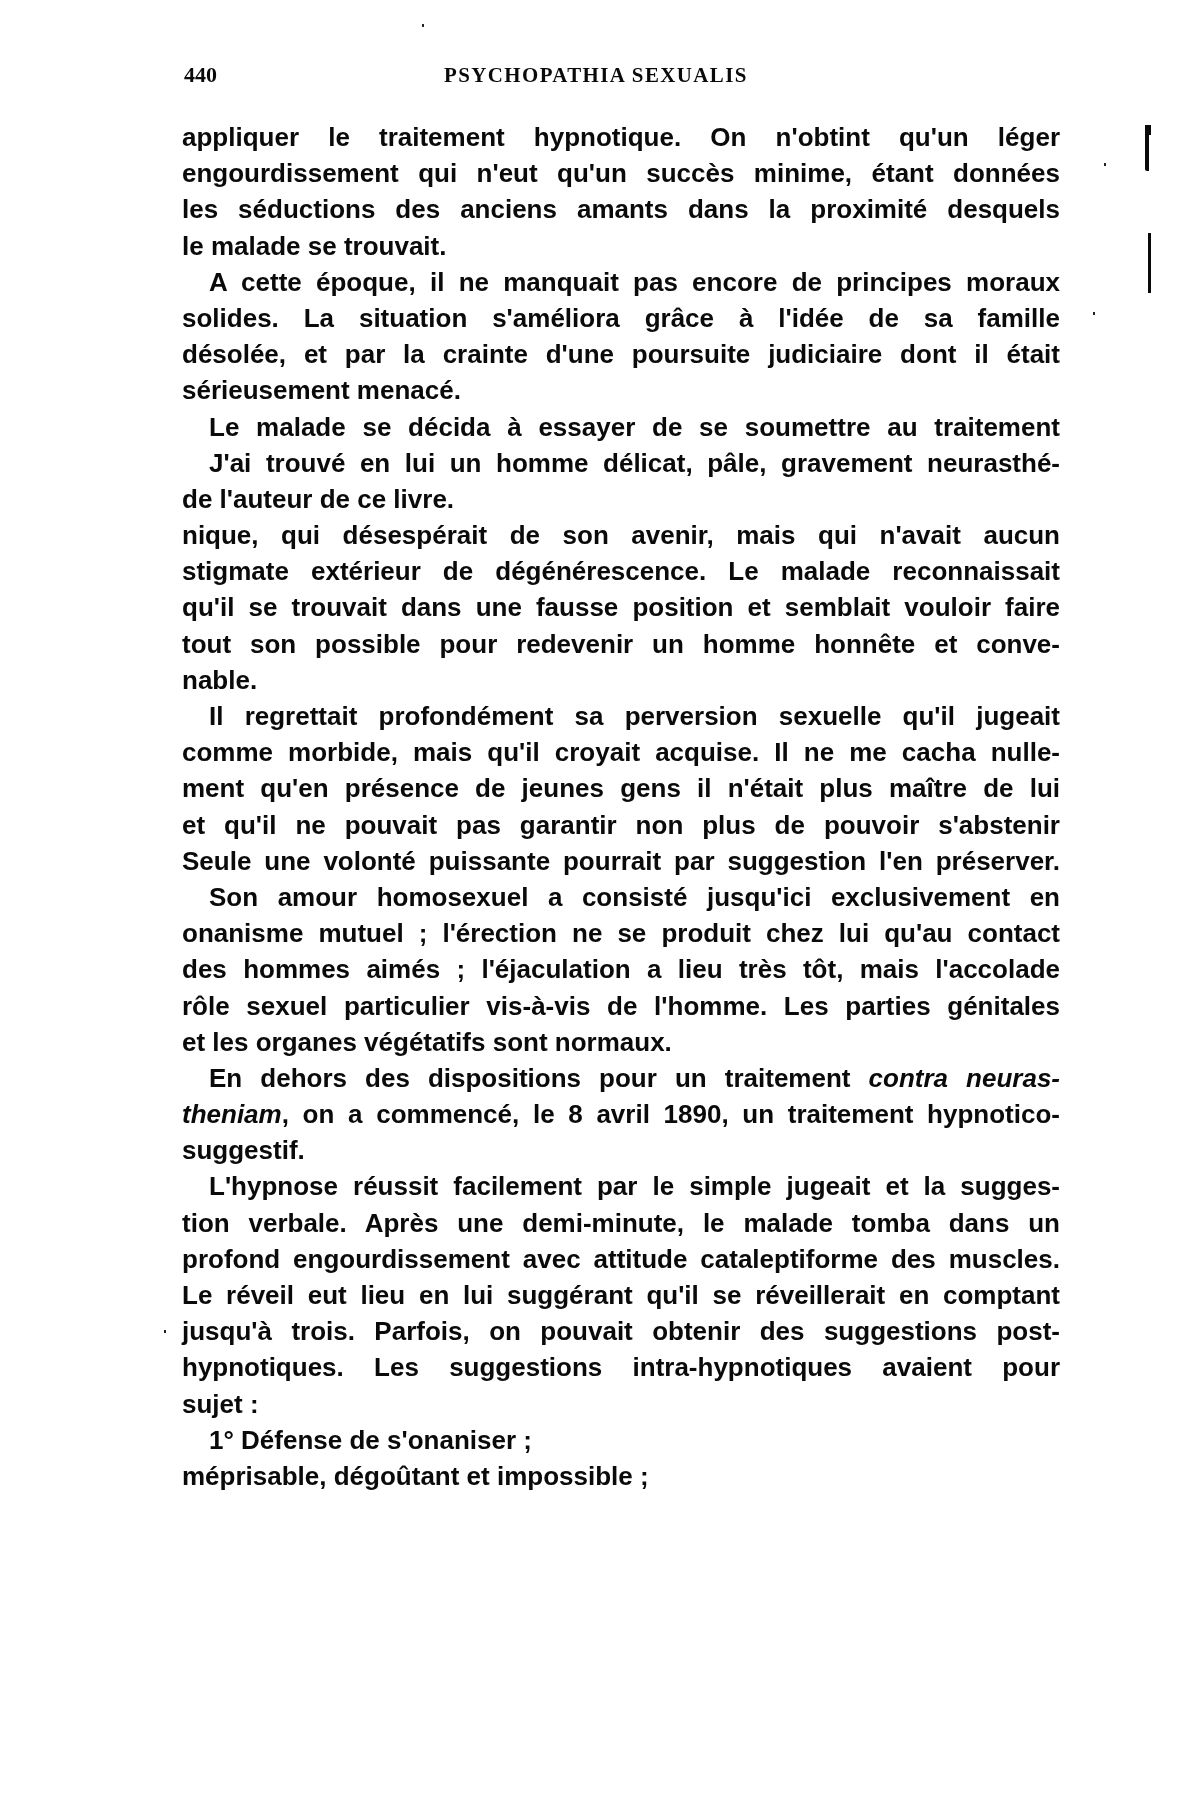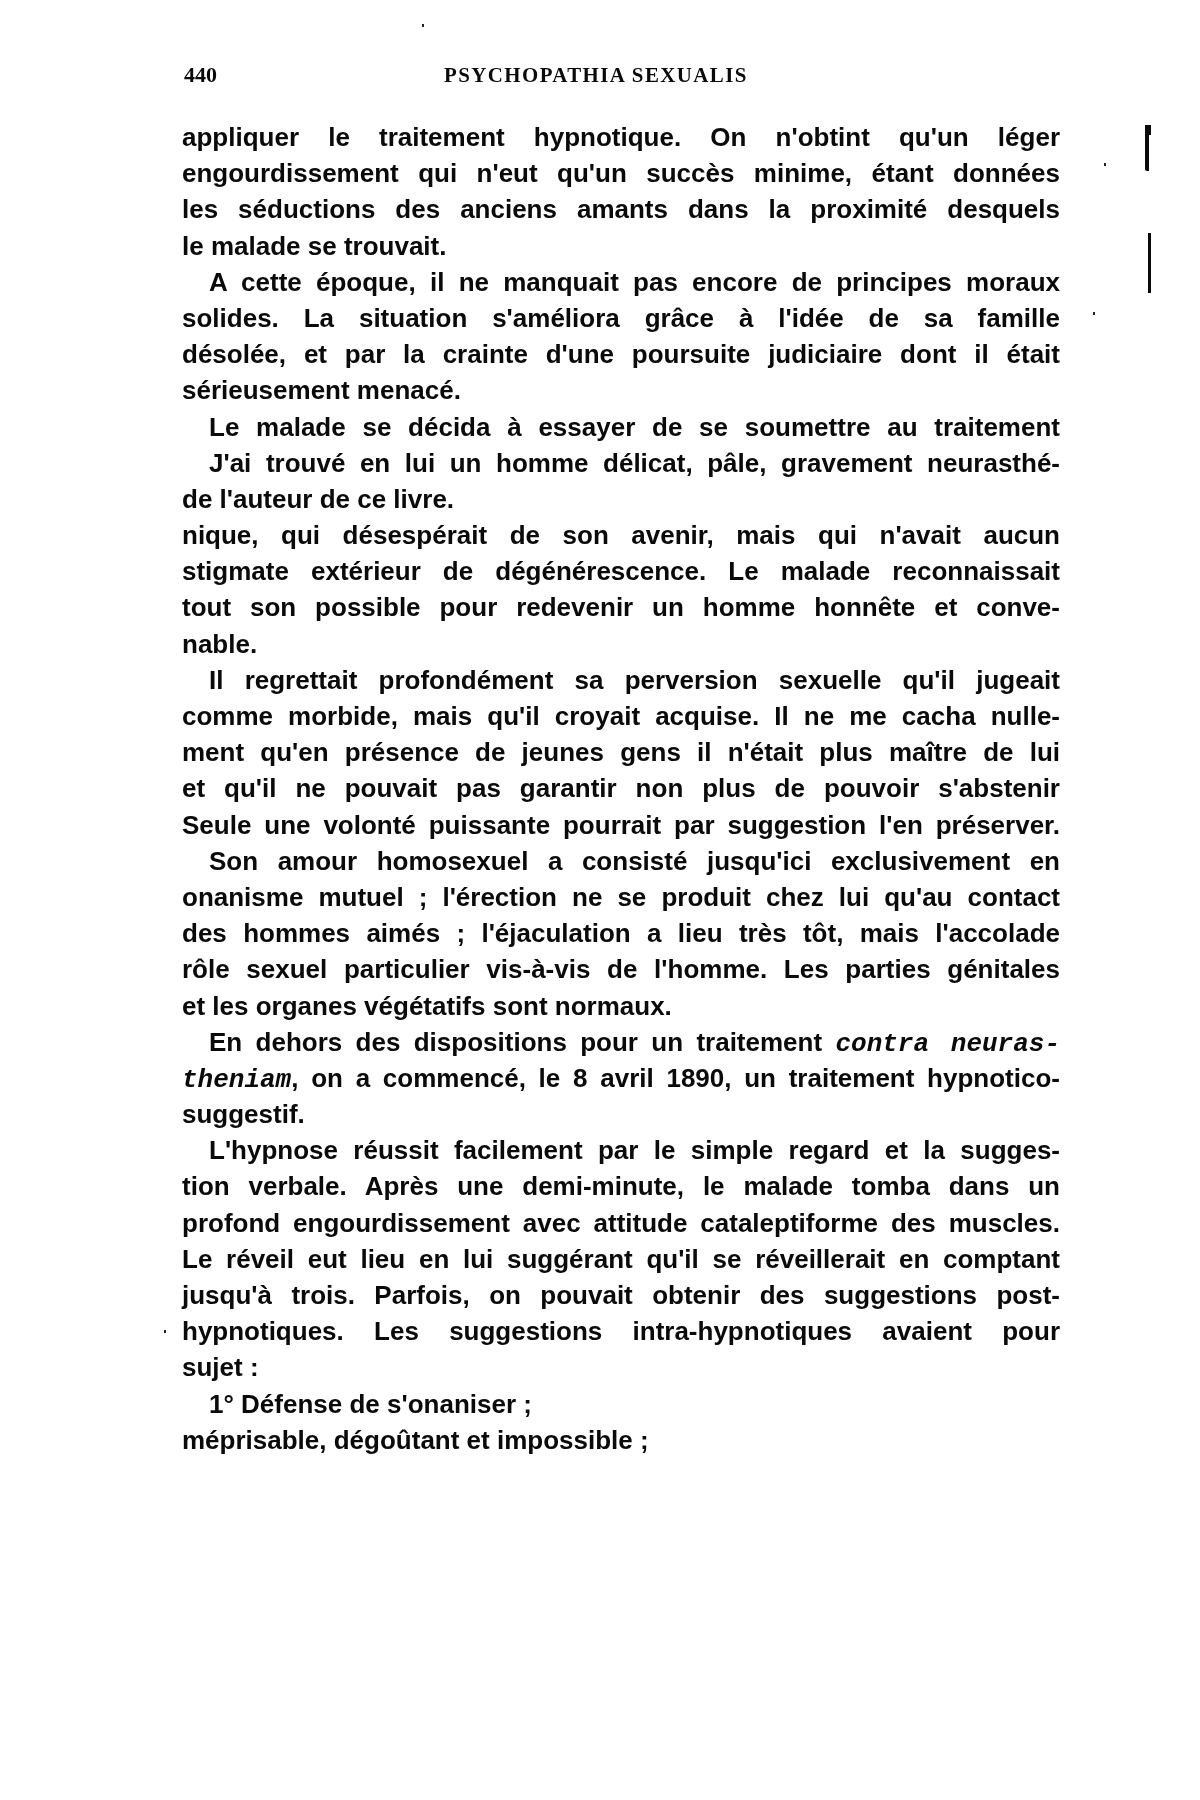--- a/index.html
+++ b/index.html
@@ -20,21 +20,21 @@
       font-family: "Liberation Sans", sans-serif; font-weight: bold; font-size: 26px;
       line-height: 36.2px;
     }
     .line {
       display: block; height: 36.2px; white-space: nowrap; overflow: visible;
       text-align: justify; text-align-last: justify;
       transform-origin: left center;
     }
     .line.last { text-align-last: left; }
     .line.indent { padding-left: 27px; }
-    .line .it { font-style: italic; font-weight: bold; font-family: Liberation Mono, monospace; }
+    .line .it { font-style: italic; font-weight: bold; font-family: Liberation Sans, sans-serif; }
     .lines-wrap { position: relative; }
     .mark-squiggle {
       position: absolute; left: 1141px; top: 125px; width: 7px; height: 46px;
       border-left: 4px solid #0a0a0a; border-radius: 2px;
     }
     .mark-squiggle::after {
       content: ""; position: absolute; left: -4px; top: 0; width: 6px; height: 10px; background: #0a0a0a;
     }
     .mark-bar { position: absolute; left: 1144px; top: 233px; width: 3px; height: 60px; background: #0a0a0a; }
     .speck { position: absolute; width: 2px; height: 3px; background: #222; }
@@ -57,36 +57,37 @@
         <div class="line last"><span>le malade se trouvait.</span></div>
         <div class="line indent"><span>A cette époque, il ne manquait pas encore de principes moraux</span></div>
         <div class="line"><span>solides. La situation s'améliora grâce à l'idée de sa famille</span></div>
         <div class="line"><span>désolée, et par la crainte d'une poursuite judiciaire dont il était</span></div>
         <div class="line last"><span>sérieusement menacé.</span></div>
         <div class="line indent"><span>Le malade se décida à essayer de se soumettre au traitement</span></div>
         <div class="line indent"><span>J'ai trouvé en lui un homme délicat, pâle, gravement neurasthé-</span></div>
         <div class="line last"><span>de l'auteur de ce livre.</span></div>
         <div class="line"><span>nique, qui désespérait de son avenir, mais qui n'avait aucun</span></div>
         <div class="line"><span>stigmate extérieur de dégénérescence. Le malade reconnaissait</span></div>
+        <div class="line"><span>qu'il se trouvait dans une fausse position et semblait vouloir faire</span></div>
         <div class="line"><span>tout son possible pour redevenir un homme honnête et conve-</span></div>
         <div class="line last"><span>nable.</span></div>
         <div class="line indent"><span>Il regrettait profondément sa perversion sexuelle qu'il jugeait</span></div>
         <div class="line"><span>comme morbide, mais qu'il croyait acquise. Il ne me cacha nulle-</span></div>
         <div class="line"><span>ment qu'en présence de jeunes gens il n'était plus maître de lui</span></div>
         <div class="line"><span>et qu'il ne pouvait pas garantir non plus de pouvoir s'abstenir</span></div>
         <div class="line"><span>Seule une volonté puissante pourrait par suggestion l'en préserver.</span></div>
         <div class="line indent"><span>Son amour homosexuel a consisté jusqu'ici exclusivement en</span></div>
         <div class="line"><span>onanisme mutuel ; l'érection ne se produit chez lui qu'au contact</span></div>
         <div class="line"><span>des hommes aimés ; l'éjaculation a lieu très tôt, mais l'accolade</span></div>
         <div class="line"><span>rôle sexuel particulier vis-à-vis de l'homme. Les parties génitales</span></div>
         <div class="line last"><span>et les organes végétatifs sont normaux.</span></div>
         <div class="line indent"><span>En dehors des dispositions pour un traitement </span><span class="it">contra neuras-</span></div>
         <div class="line"><span class="it">theniam</span><span>, on a commencé, le 8 avril 1890, un traitement hypnotico-</span></div>
         <div class="line last"><span>suggestif.</span></div>
-        <div class="line indent"><span>L'hypnose réussit facilement par le simple regard et la sugges-</span></div>
+        <div class="line indent"><span>L'hypnose réussit facilement par le simple jugeait et la sugges-</span></div>
         <div class="line"><span>tion verbale. Après une demi-minute, le malade tomba dans un</span></div>
         <div class="line"><span>profond engourdissement avec attitude cataleptiforme des muscles.</span></div>
         <div class="line"><span>Le réveil eut lieu en lui suggérant qu'il se réveillerait en comptant</span></div>
         <div class="line"><span>jusqu'à trois. Parfois, on pouvait obtenir des suggestions post-</span></div>
         <div class="line"><span>hypnotiques. Les suggestions intra-hypnotiques avaient pour</span></div>
         <div class="line last"><span>sujet :</span></div>
         <div class="line indent last"><span>1° Défense de s'onaniser ;</span></div>
         <div class="line last"><span>méprisable, dégoûtant et impossible ;</span></div>
       </div>
   </div>

